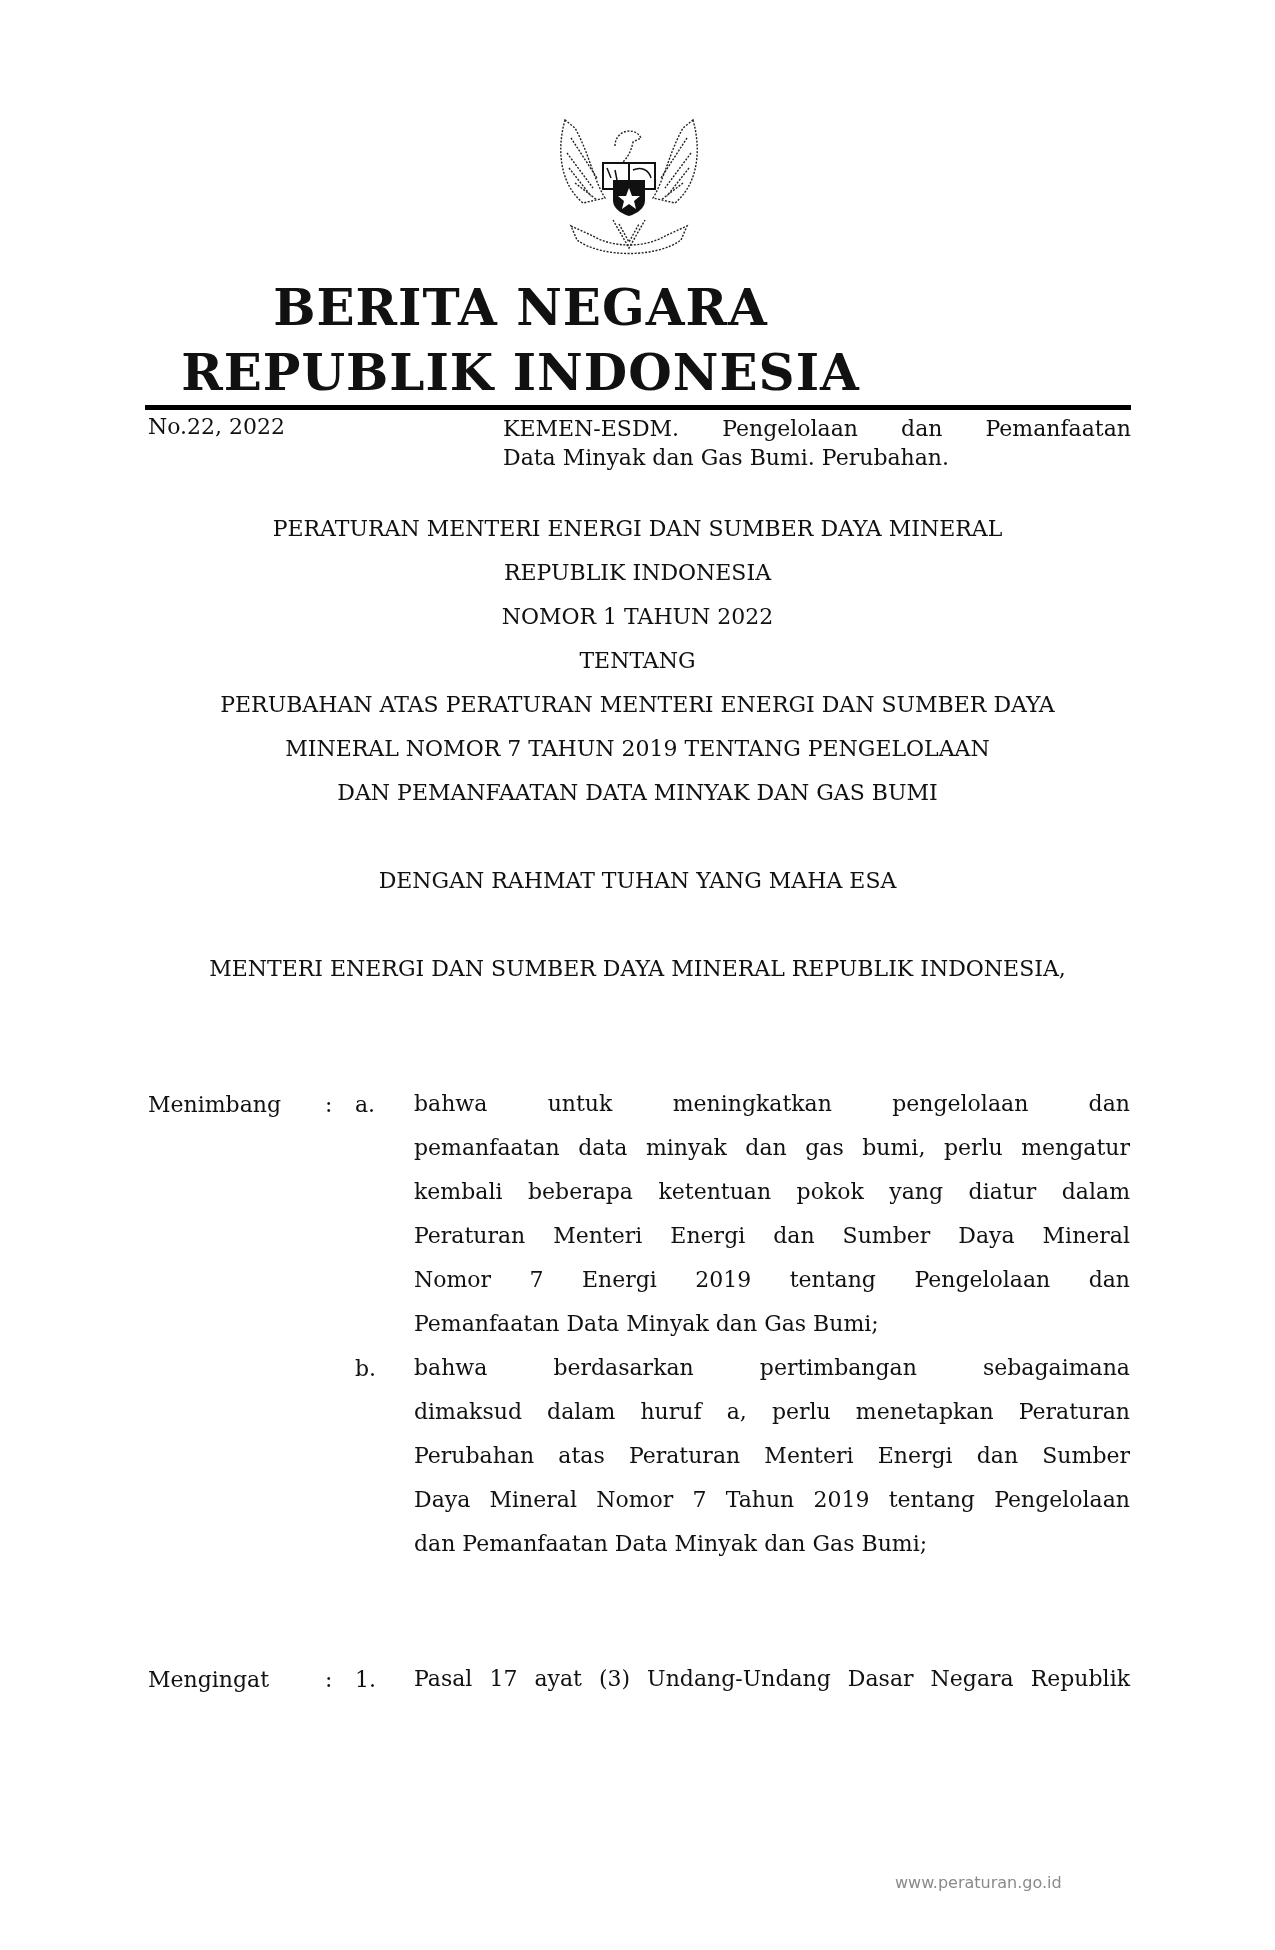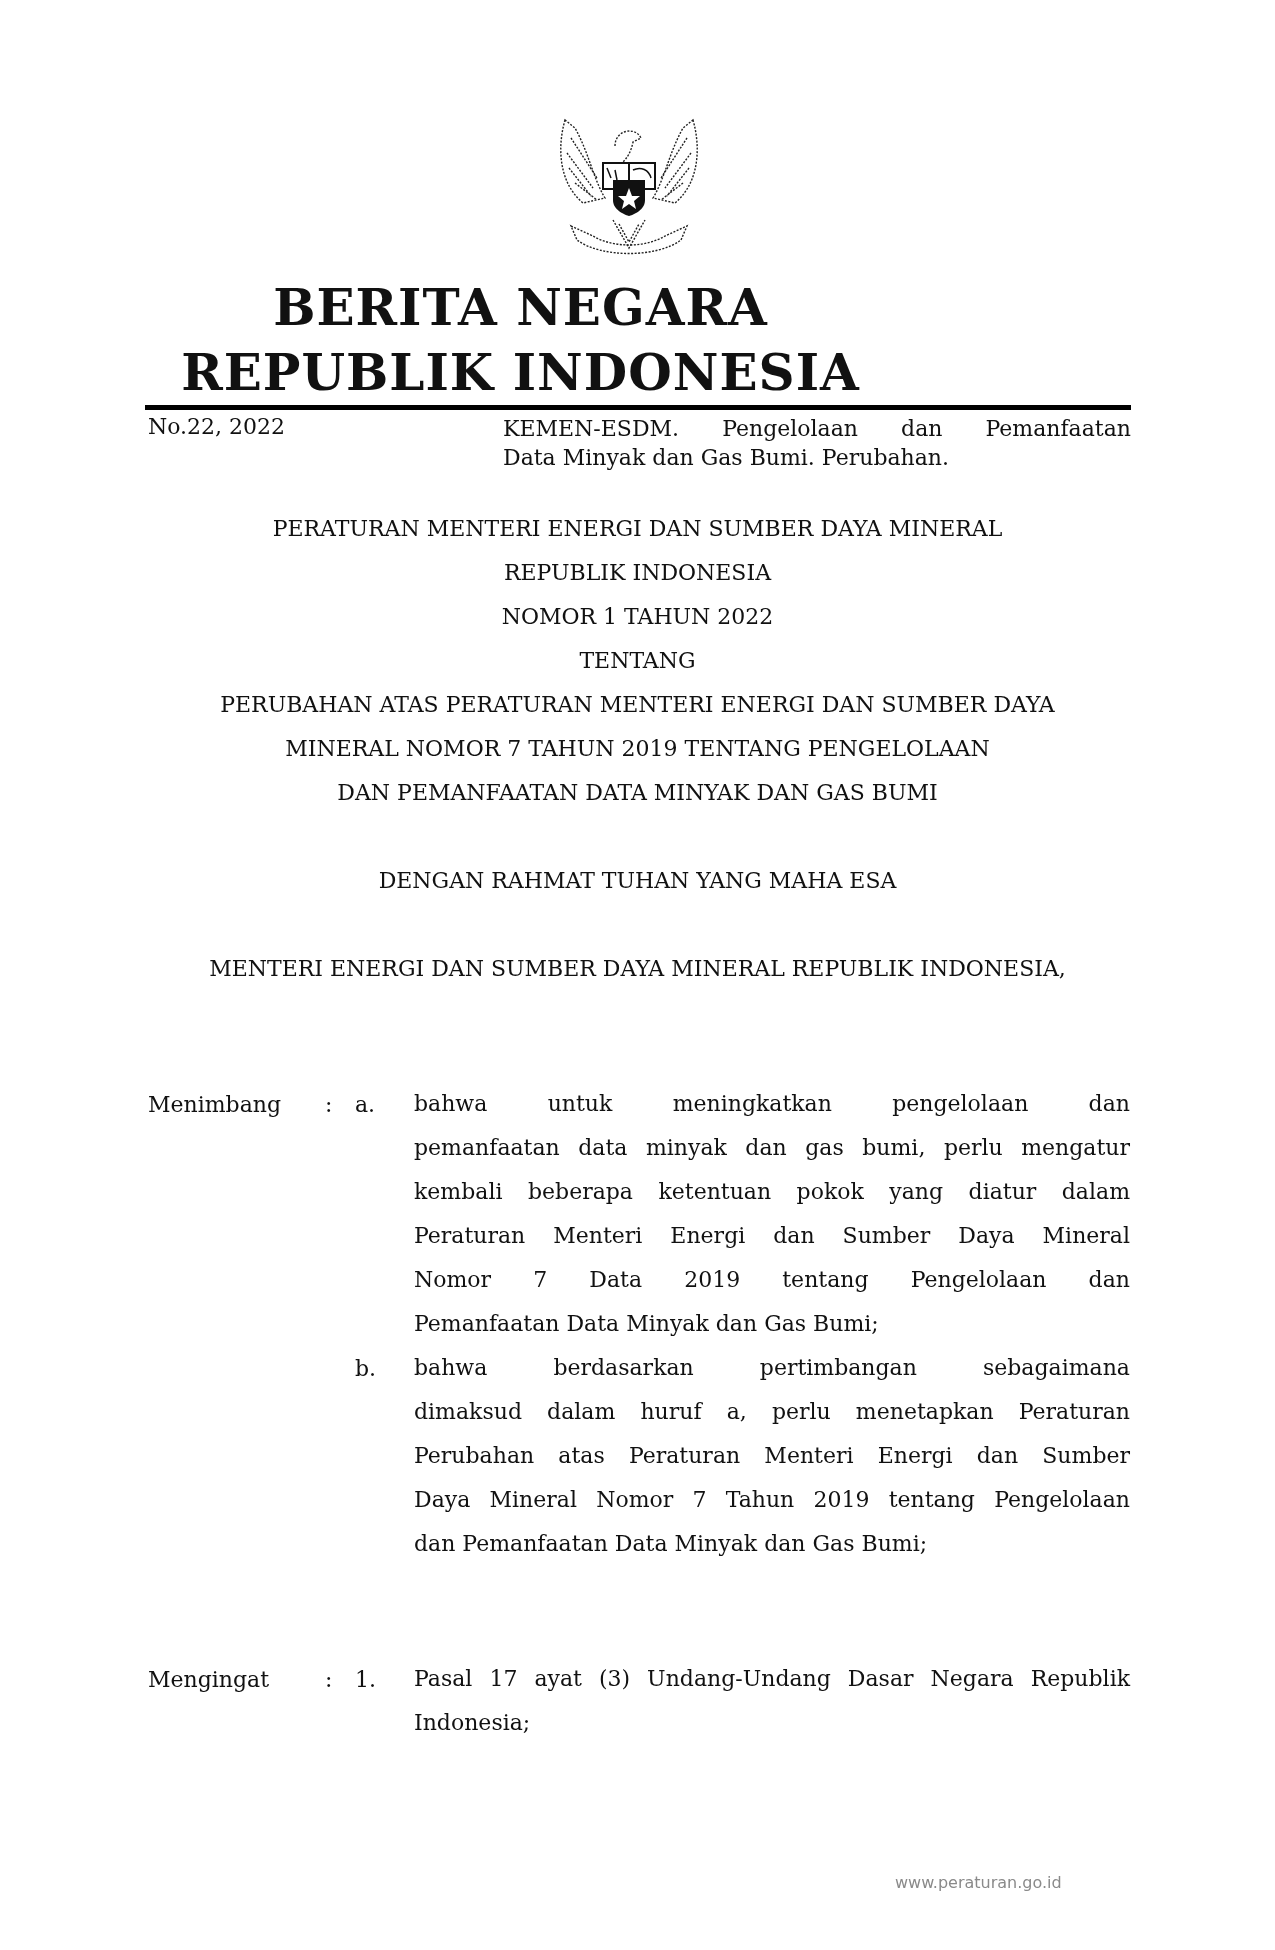--- a/index.html
+++ b/index.html
@@ -91,21 +91,21 @@
     <span>meningkatkan</span>
     <span>pengelolaan</span>
     <span>dan</span>
   </span>
   <span class="j">pemanfaatan data minyak dan gas bumi, perlu mengatur</span>
   <span class="j">kembali beberapa ketentuan pokok yang diatur dalam</span>
   <span class="j">Peraturan Menteri Energi dan Sumber Daya Mineral</span>
   <span class="jj">
     <span>Nomor</span>
     <span>7</span>
-    <span>Data</span>
+    <span>Energi</span>
     <span>2019</span>
     <span>tentang</span>
     <span>Pengelolaan</span>
     <span>dan</span>
   </span>
   <span class="last">Pemanfaatan Data Minyak dan Gas Bumi;</span>
 </div>
 
 <div class="row item" style="top:1356px;">b.</div>
 <div class="para" style="top:1346px;">
@@ -119,16 +119,15 @@
   <span class="j">Perubahan atas Peraturan Menteri Energi dan Sumber</span>
   <span class="j">Daya Mineral Nomor 7 Tahun 2019 tentang Pengelolaan</span>
   <span class="last">dan Pemanfaatan Data Minyak dan Gas Bumi;</span>
 </div>
 
 <div class="row label" style="top:1667px;">Mengingat</div>
 <div class="row colon" style="top:1667px;">:</div>
 <div class="row item" style="top:1667px;">1.</div>
 <div class="para" style="top:1657px;">
   <span class="j">Pasal 17 ayat (3) Undang-Undang Dasar Negara Republik</span>
-  <span class="last">Indonesia;</span>
 </div>
 
 <div class="footer">www.peraturan.go.id</div>
 
 </body></html>

